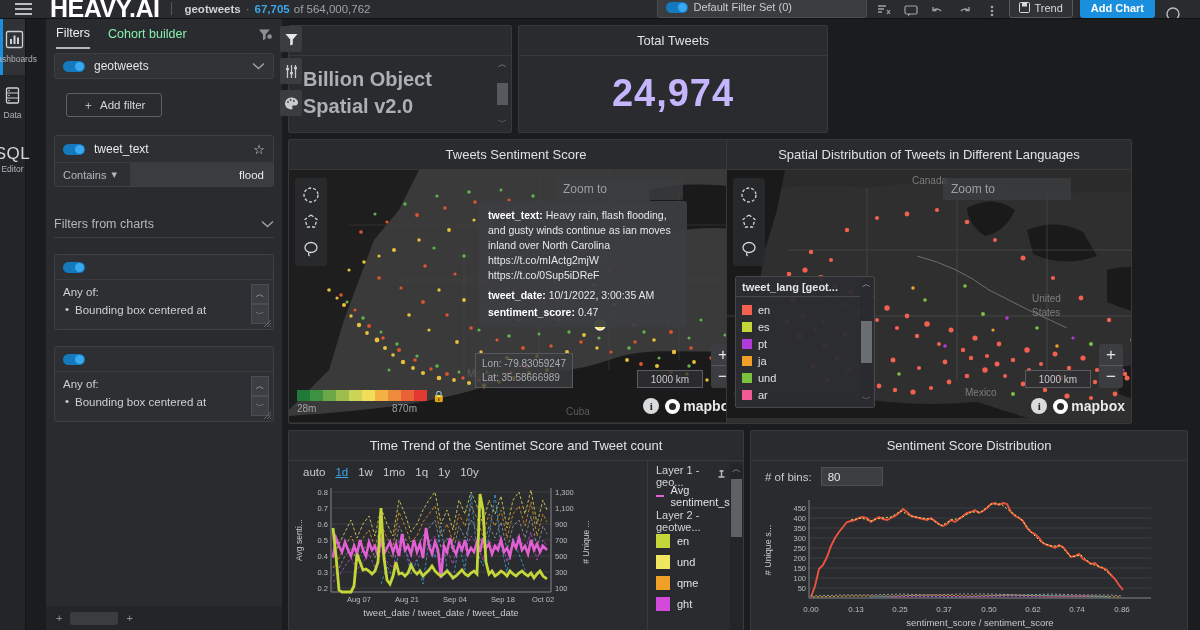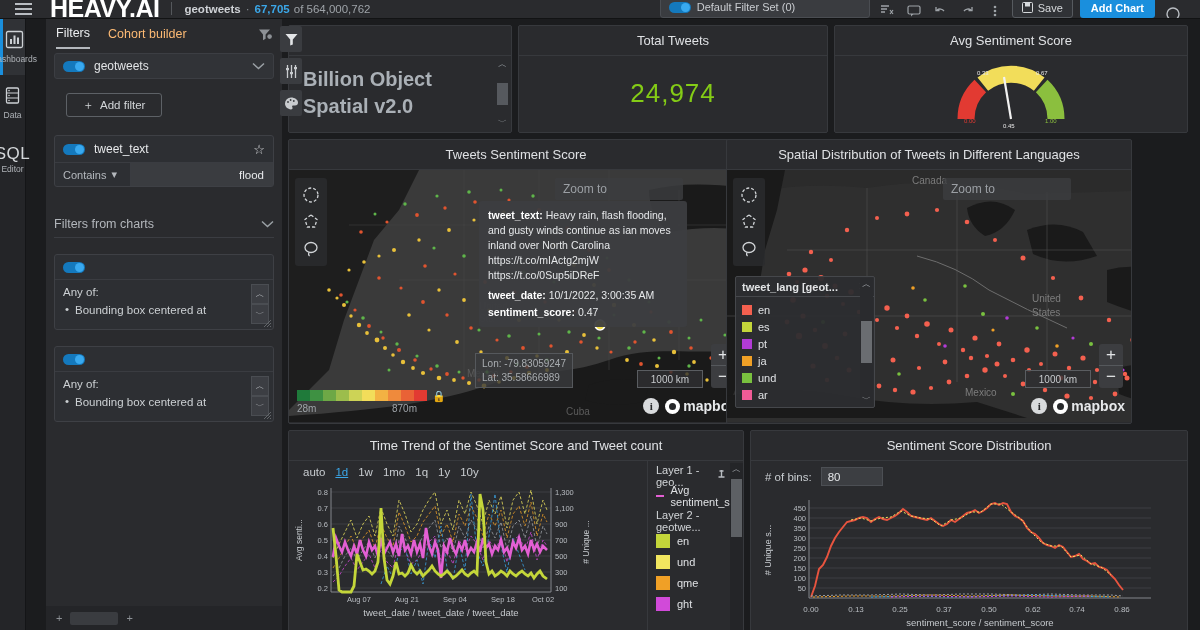--- a/index.html
+++ b/index.html
@@ -54,21 +54,21 @@
   }
   .rail-item { height: 56px; display:flex; flex-direction:column; align-items:center; justify-content:center; gap:3px; color:#b3b7bb; }
   .rail-item.active { background:#303236; border-left:3px solid #1a8fdd; }
   .rail-lab { font-size: 8.5px; color:#aeb2b7; line-height: 1; }
   .rail-lab.sql { font-size: 17px; color:#d4d7da; letter-spacing:.5px; }
   .rail-lab.sub { font-size: 8.5px; }
 
   
   .fpanel { position:absolute; left:46px; top:19px; width:236px; height:611px; background:#2a2b2e; }
   .ftabs { height: 30px; display:flex; align-items:center; padding: 0 10px; gap:18px; position:relative;}
-  .ftab { font-size:12.5px; color:#fdba74; height:30px; display:flex; align-items:center; }
+  .ftab { font-size:12.5px; color:#86efac; height:30px; display:flex; align-items:center; }
   .ftab.active { color:#eceef0; border-bottom:2px solid #b4b8bd; }
   .ftab-icon { margin-left:auto; color:#8d9196; display:flex; align-items:center; }
   .frow-ds {
     margin: 4px 8px 0 8px; height:26px; background:#313337; border-radius:3px;
     display:flex; align-items:center; gap:9px; padding: 0 8px; border:1px solid #3c3e43;
   }
   .frow-ds .name { font-size:12px; color:#e2e4e6; }
   .chev { margin-left:auto; color:#9aa0a5; }
   .addfilter {
     margin: 14px 8px 0 auto; width:96px; height:24px; border:1px solid #5d6166; border-radius:3px;
@@ -95,21 +95,21 @@
   .resize { position:absolute; right:1px; bottom:1px; width:9px; height:9px; }
   .bottombar { position:absolute; left:0; bottom:0; width:236px; height:24px; background:#242528; display:flex; align-items:center; gap:8px; padding:0 10px; }
   .bottombar .pill { width:48px; height:13px; background:#3a3c40; border-radius:2px; }
 
   
   .grid { position:absolute; left:282px; top:19px; width:918px; height:611px; background:#1b1c1e; padding: 6px; }
   .card { position:absolute; background:#2a2b2e; border:1px solid #37393d; border-radius:2px; overflow:hidden; }
   .card-title { height:30px; display:flex; align-items:center; justify-content:center; font-size:13px; color:#dfe1e4; position:relative; border-bottom:1px solid #37393d; }
 
   
-  .bignum { display:flex; align-items:center; justify-content:center; height:calc(100% - 31px); font-size:26px; color:#84cc16; font-weight:400; letter-spacing:1px; }
+  .bignum { display:flex; align-items:center; justify-content:center; height:calc(100% - 31px); font-size:38px; color:#c4b5fd; font-weight:700; letter-spacing:1px; }
 
   
   .sctext { position:relative; height:calc(100% - 31px); padding: 10px 22px 0 14px; overflow:hidden; }
   .sctext .line { font-size:20px; font-weight:bold; color:#aab0b6; line-height:1.35; }
   .vscroll { position:absolute; right:2px; top:2px; bottom:2px; width:13px; background:#2a2b2e; display:flex; flex-direction:column; align-items:center; justify-content:space-between; color:#9aa0a5; font-size:9px;}
   .vscroll .thumb { width:11px; height:22px; background:#56595e; }
 
   
   .gaugewrap { height:calc(100% - 31px); display:flex; align-items:center; justify-content:center; }
 
@@ -221,21 +221,21 @@
             <circle cx="2" cy="3" r="1.3" fill="#9ea3a8"></circle>
             <circle cx="2" cy="7" r="1.3" fill="#9ea3a8"></circle>
             <circle cx="2" cy="11" r="1.3" fill="#9ea3a8"></circle>
           </svg>
       </div>
       <div class="btn-save">
         <svg width="11" height="11" viewBox="0 0 11 11">
             <rect x="0.5" y="0.5" width="10" height="10" rx="1" stroke="#d6d9dc" fill="none"></rect>
             <rect x="3" y="0.5" width="5" height="4" fill="#d6d9dc"></rect>
           </svg>
-        <span>Save</span>
+        <span>Trend</span>
       </div>
       <div class="btn-add">
         <span>Add Chart</span>
       </div>
       <div class="avatar-top">
         <svg width="16" height="12" viewBox="0 0 16 12">
             <circle cx="8" cy="8" r="6" stroke="#b9bdc2" stroke-width="1.4" fill="none"></circle>
           </svg>
       </div>
     </div>
@@ -400,36 +400,20 @@
           <span>﹀</span>
         </div>
       </div>
     </div>
 
     <div class="card" style="left:236px;top:6px;width:310px;height:108px">
       <div class="card-title">Total Tweets</div>
       <div class="bignum">24,974</div>
     </div>
 
-    <div class="card" style="left:552px;top:6px;width:354px;height:108px">
-      <div class="card-title">Avg Sentiment Score</div>
-      <div class="gaugewrap">
-        <svg width="130" height="70" viewBox="0 0 130 70">
-          <path d="M20 60 A45 45 0 0 1 34.3 27" stroke="#e23a32" stroke-width="17" fill="none"></path>
-          <path d="M36.8 25.1 A45 45 0 0 1 93.2 25.1" stroke="#f2dd5a" stroke-width="17" fill="none"></path>
-          <path d="M95.7 27 A45 45 0 0 1 110 60" stroke="#8bbf3e" stroke-width="17" fill="none"></path>
-          <line x1="65" y1="60" x2="58" y2="18" stroke="#f2f2f2" stroke-width="2.2"></line>
-          <text x="18" y="64" fill="#e23a32" font-size="6">0.00</text>
-          <text x="31" y="16" fill="#e8e8e8" font-size="6">0.33</text>
-          <text x="90" y="16" fill="#e8e8e8" font-size="6">0.67</text>
-          <text x="99" y="64" fill="#8bbf3e" font-size="6">1.00</text>
-          <text x="57" y="69" fill="#e8e8e8" font-size="6">0.45</text>
-        </svg>
-      </div>
-    </div>
 
     <div class="card" style="left:6px;top:120px;width:456px;height:285px">
       <div class="card-title">Tweets Sentiment Score</div>
 
       <div class="mapbody">
         <svg width="456" height="254" viewBox="0 0 456 254" style="position:absolute;left:0;top:0">
           <rect width="456" height="254" fill="#1a1a1a"></rect>
           <path d="M0 0 H456 V180 C400 185 360 175 320 190 C280 205 240 200 200 215 C150 232 90 240 0 246 Z" fill="#3a3a3a"></path>
           <path d="M0 0 H130 L110 40 L85 70 L70 110 L55 150 L40 200 L0 240 Z" fill="#1e1e1e"></path>
           <path d="M360 20 Q400 10 456 18 V60 Q420 55 380 62 Q360 45 360 20 Z" fill="#1a1a1a"></path>

